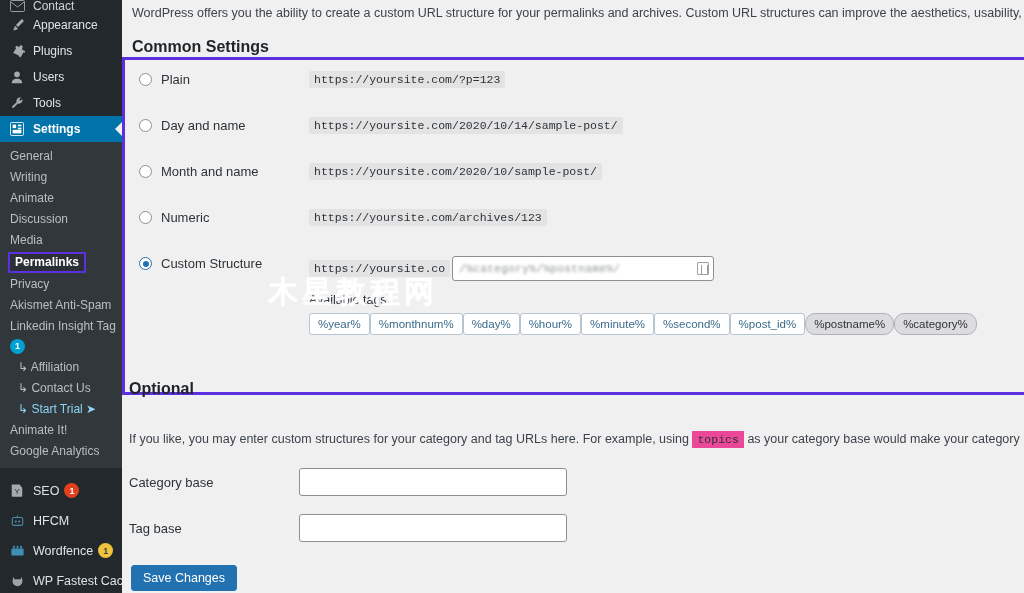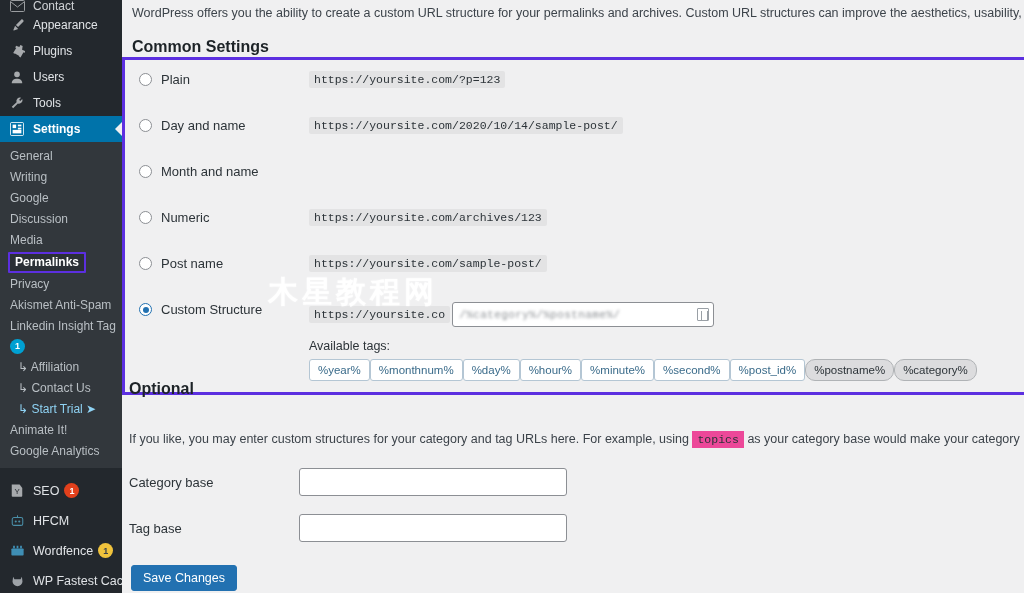--- a/index.html
+++ b/index.html
@@ -325,21 +325,21 @@
             <rect x="9" y="6.5" width="4" height="2"></rect>
             <rect x="3" y="9" width="10" height="4"></rect>
           </svg>
       </span>
       <span>Settings</span>
     </div>
 
     <div class="submenu">
       <a class="sub-item">General</a>
       <a class="sub-item">Writing</a>
-      <a class="sub-item">Google</a>
+      <a class="sub-item">Animate</a>
       <a class="sub-item">Discussion</a>
       <a class="sub-item">Media</a>
       <a class="sub-item highlight">Permalinks</a>
       <a class="sub-item">Privacy</a>
       <a class="sub-item">Akismet Anti-Spam</a>
       <a class="sub-item">Linkedin Insight Tag</a>
       <span class="badge-round badge-blue badge-standalone">1</span>
       <a class="sub-item indent">↳ Affiliation</a>
       <a class="sub-item indent">↳ Contact Us</a>
       <a class="sub-item indent trial">↳ Start Trial ➤</a>
@@ -423,41 +423,35 @@
         <div class="perm-value">
           <code class="url">https://yoursite.com/2020/10/14/sample-post/</code>
         </div>
       </div>
 
       <div class="perm-row">
         <div class="perm-label">
           <span class="radio"></span>
           <span>Month and name</span>
         </div>
+        <div class="perm-value">
+          <code class="url">https://yoursite.com/2020/10/sample-post/</code>
+        </div>
       </div>
 
       <div class="perm-row">
         <div class="perm-label">
           <span class="radio"></span>
           <span>Numeric</span>
         </div>
         <div class="perm-value">
           <code class="url">https://yoursite.com/archives/123</code>
         </div>
       </div>
 
-      <div class="perm-row">
-        <div class="perm-label">
-          <span class="radio"></span>
-          <span>Post name</span>
-        </div>
-        <div class="perm-value">
-          <code class="url">https://yoursite.com/sample-post/</code>
-        </div>
-      </div>
 
       <div class="perm-row custom-row">
         <div class="perm-label">
           <span class="radio checked"></span>
           <span>Custom Structure</span>
         </div>
         <div class="custom-right">
           <div class="custom-line">
             <code class="url">https://yoursite.co</code>
             <div class="custom-input">

